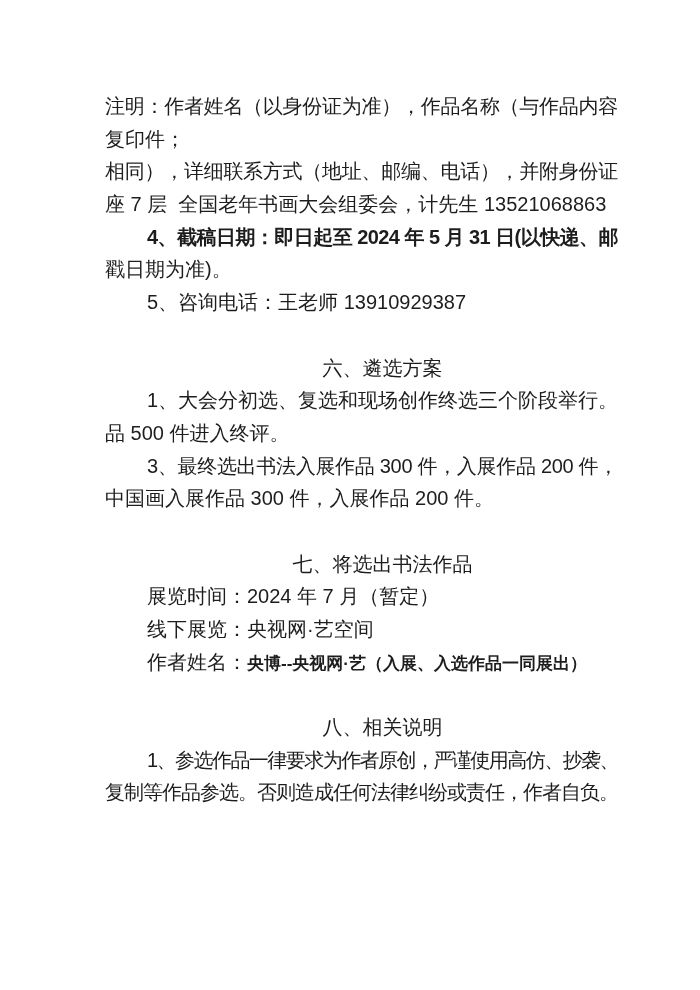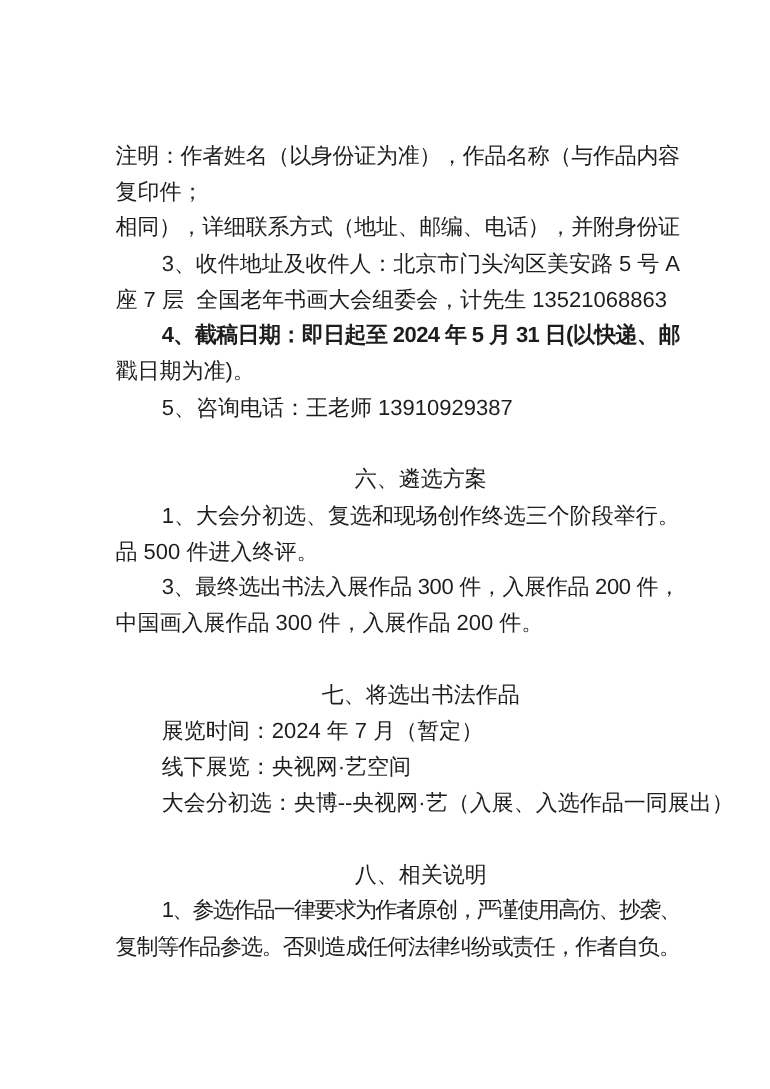--- a/index.html
+++ b/index.html
@@ -14,61 +14,59 @@
     background: #ffffff;
     overflow: hidden;
     font-family: "Liberation Sans", sans-serif;
     color: #1d1d1d;
   }
   .doc {
     position: absolute;
     left: 105px;
     top: 90px;
     width: 513px;
-    margin-top: 36px;
   }
   .ln {
     height: 32.7px;
     line-height: 32.7px;
     font-size: 20px;
     white-space: pre;
   }
   .ind { padding-left: 42px; }
   .bold { font-weight: normal; text-align: center; }
-  .sm { font-size: 20px; }
+  .sm { font-size: 17px; font-weight: bold; }
 </style>
 </head>
 <body>
 
 <div class="page">
   <div class="doc">
 
     <div class="ln jf" style="letter-spacing: -0.269231px;"><span>注明：作者姓名（以身份证为准），作品名称（与作品内容</span></div>
     <div class="ln"><span>复印件；</span></div>
     <div class="ln jf" style="letter-spacing: -0.269231px;"><span>相同），详细联系方式（地址、邮编、电话），并附身份证</span></div>
-    <div class="ln ind jf" style="letter-spacing: -0.046875px;"><span>3、收件地址及收件人：北京市门头沟区美安路 5 号 A</span></div>
     <div class="ln"><span>座 7 层  全国老年书画大会组委会，计先生 13521068863</span></div>
     <div class="ln ind jf" style="letter-spacing: -0.544981px; font-weight: bold;"><span>4、截稿日期：即日起至 2024 年 5 月 31 日(以快递、邮</span></div>
     <div class="ln"><span>戳日期为准)。</span></div>
     <div class="ln ind"><span>5、咨询电话：王老师 13910929387</span></div>
 
     <div class="ln"></div>
 
     <div class="ln ind bold"><span>六、遴选方案</span></div>
     <div class="ln ind" style="letter-spacing: -0.00520833px;"><span>1、大会分初选、复选和现场创作终选三个阶段举行。</span></div>
     <div class="ln"><span>品 500 件进入终评。</span></div>
     <div class="ln ind jf" style="letter-spacing: -0.303125px;"><span>3、最终选出书法入展作品 300 件，入展作品 200 件，</span></div>
     <div class="ln"><span>中国画入展作品 300 件，入展作品 200 件。</span></div>
 
     <div class="ln"></div>
 
     <div class="ln ind bold"><span>七、将选出书法作品</span></div>
     <div class="ln ind"><span class="bold">展览时间：</span><span>2024 年 7 月（暂定）</span></div>
     <div class="ln ind"><span class="bold">线下展览：</span><span>央视网·艺空间</span></div>
-    <div class="ln ind"><span class="bold">大会分初选：</span><span class="sm">央博--央视网·艺（入展、入选作品一同展出）</span></div>
+    <div class="ln ind"><span class="bold">作者姓名：</span><span class="sm">央博--央视网·艺（入展、入选作品一同展出）</span></div>
 
     <div class="ln"></div>
 
     <div class="ln ind bold"><span>八、相关说明</span></div>
     <div class="ln ind jf" style="letter-spacing: -1.54327px;"><span>1、参选作品一律要求为作者原创，严谨使用高仿、抄袭、</span></div>
     <div class="ln jf" style="letter-spacing: -1px;"><span>复制等作品参选。否则造成任何法律纠纷或责任，作者自负。</span></div>
 
   </div>
 </div>
 

